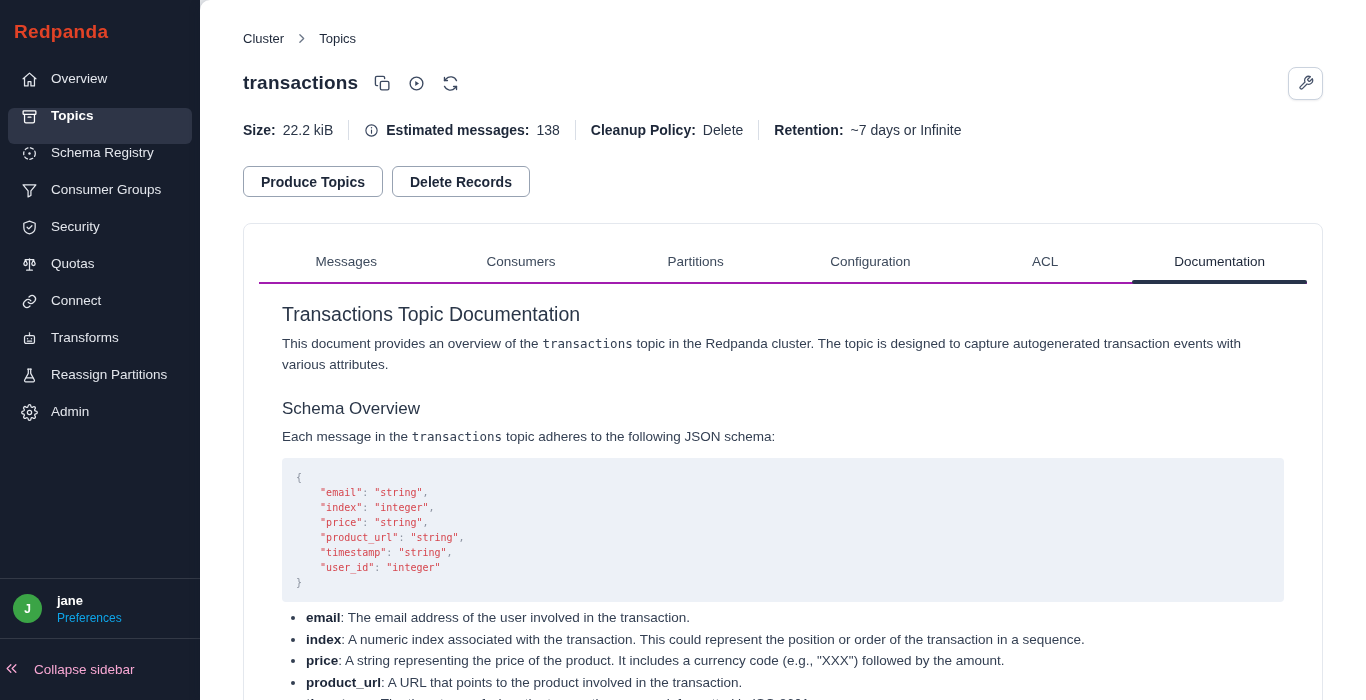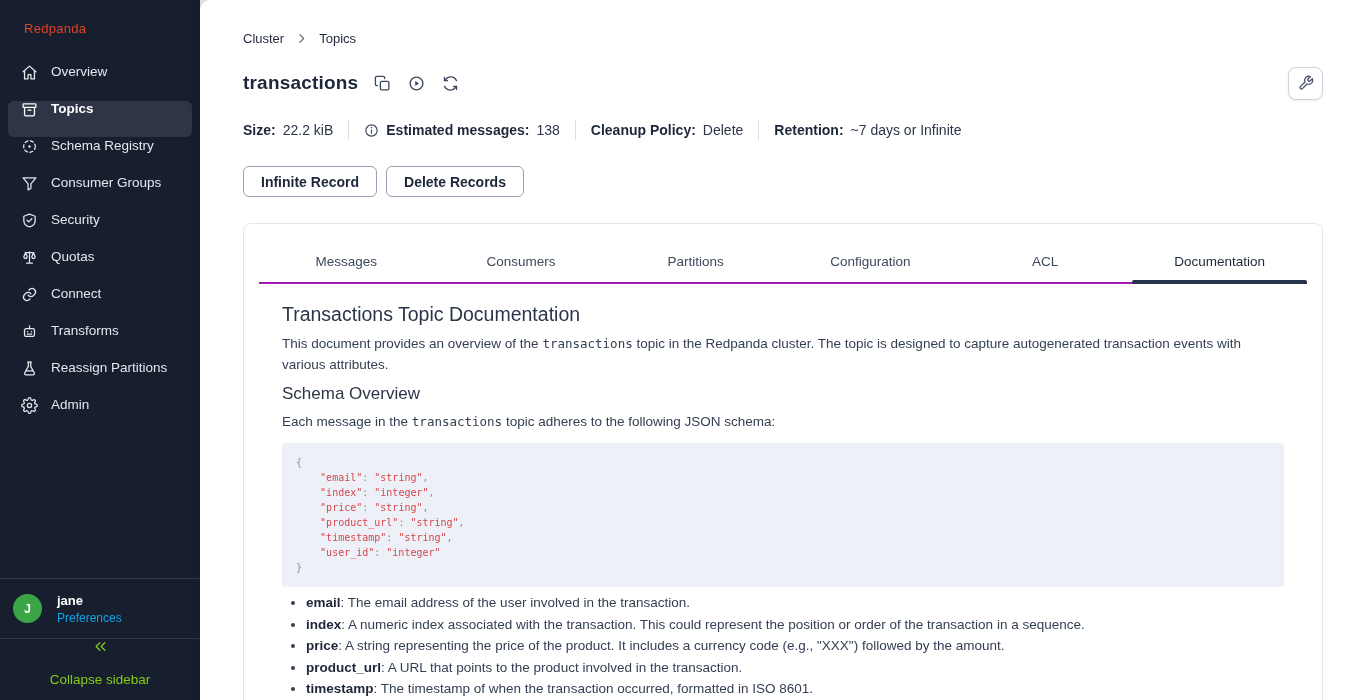--- a/index.html
+++ b/index.html
@@ -2,34 +2,34 @@
 <html><head>
 <meta charset="utf-8">
 <style>
   * { box-sizing: border-box; margin: 0; padding: 0; }
   html,body { width:1366px; height:700px; overflow:hidden; }
   body { font-family:"Liberation Sans", sans-serif; background:#EEF0F3; }
   .app { display:flex; width:1366px; height:700px; }
 
   
   .sidebar { width:200px; flex:none; background:#171E2D; color:#E6E9EF; display:flex; flex-direction:column; }
-  .logo { padding:21px 24px 0; font-size:13px; font-weight:normal; color:#E24226; letter-spacing:.3px; cursor:pointer; }
+  .logo { padding:21px 14px 0; font-size:19px; font-weight:bold; color:#E24226; letter-spacing:.3px; cursor:pointer; }
   .nav { margin-top:27px; flex:1; }
   .nav-item { display:flex; align-items:flex-start; gap:13px; height:36px; margin:1px 8px; padding:0 13px;
               border-radius:6px; font-size:13.5px; font-weight:500; color:#E4E7ED; cursor:pointer; white-space:nowrap; }
   .nav-item.active { background:#2E3547; color:#FFFFFF; font-weight:700; }
   .nav-item .ico { display:flex; width:17px; height:17px; flex:none; }
   .nav-item svg { width:17px; height:17px; }
   .user-section { border-top:1px solid rgba(255,255,255,.12); height:60px; padding:0 13px; display:flex; align-items:center; gap:15px; cursor:pointer; }
   .avatar { width:29px; height:29px; border-radius:50%; background:#3BA446; color:#fff; font-size:12px; font-weight:700;
             display:flex; align-items:center; justify-content:center; flex:none; }
   .user-name { font-size:13px; font-weight:700; color:#fff; }
   .user-sub { font-size:12px; color:#0ea5e9; margin-top:3px; }
   .collapse { border-top:1px solid rgba(255,255,255,.12); height:62px; padding:0 4px; display:flex; align-items:center; gap:15px;
-              font-size:13.5px; color:#84cc16; cursor:pointer;flex-direction:column; }
+              font-size:13.5px; color:#f9a8d4; cursor:pointer; }
   .collapse svg { width:15px; height:15px; }
 
   
   .main { flex:1; background:#fff; border-top-left-radius:10px; box-shadow:-2px 0 10px rgba(20,28,46,.22); padding:0 43px; overflow:hidden; }
   .breadcrumb { margin-top:30px; height:16px; display:flex; align-items:center; gap:11px; font-size:13px; font-weight:500; color:#1D2739; }
   .breadcrumb .crumb { cursor:pointer; }
   .breadcrumb svg { width:13px; height:13px; color:#6B7687; }
 
   .title-row { margin-top:20px; height:34px; display:flex; align-items:center; }
   .page-title { font-size:19px; font-weight:700; color:#1D2739; letter-spacing:.2px; }
@@ -55,21 +55,21 @@
   .card { margin-top:26px; width:100%; height:560px; border:1px solid #E4E8EE; border-radius:8px; background:#fff; }
   .tabs { display:flex; margin:0 15px; height:60px; padding-top:17px; border-bottom:2px solid #a21caf; }
   .tab { flex:1; display:flex; align-items:center; justify-content:center; font-size:13.5px; color:#3D4A5C; cursor:pointer; position:relative; }
   .tab.active { color:#1D2739; font-weight:500; }
   .tab.active::after { content:""; position:absolute; left:0; right:0; bottom:-2px; height:4px; background:#27334A; border-radius:2px; }
 
   .doc { padding:19px 38px 0; }
   .doc-h1 { font-size:19.5px; font-weight:500; color:#2A3648; }
   .doc p { margin-top:7px; font-size:13.5px; line-height:21px; color:#333F52; }
   .doc .inline-code { font-family:"DejaVu Sans Mono", monospace; font-size:12.5px; color:#333F52; }
-  .doc-h2 { margin-top:9px; font-size:17px; font-weight:500; color:#2A3648; }
+  .doc-h2 { margin-top:24px; font-size:17px; font-weight:500; color:#2A3648; }
   .codeblock { margin-top:11px; background:#EDF1F7; border-radius:4px; padding:12px 14px;
                font-family:"DejaVu Sans Mono", monospace; font-size:10px; line-height:15px; white-space:pre; }
   .tok-pun { color:#8C93A0; }
   .tok-str { color:#D6464E; }
   .fields { margin-top:5px; padding-left:24px; }
   .fields li { font-size:13.5px; line-height:21.6px; color:#333F52; }
   .fields b { color:#1D2739; }
 </style>
 </head>
 <body>
@@ -265,21 +265,21 @@
           <span>Delete</span>
         </span>
         <span class="vsep"></span>
         <span class="stat">
           <span class="lbl">Retention:</span>
           <span>~7 days or Infinite</span>
         </span>
       </div>
 
     <div class="btn-row">
-      <button class="btn">Infinite Record</button>
+      <button class="btn">Produce Topics</button>
       <button class="btn">Delete Records</button>
     </div>
 
     <div class="card">
       <div class="tabs">
           <div class="tab">Messages</div>
           <div class="tab">Consumers</div>
           <div class="tab">Partitions</div>
           <div class="tab">Configuration</div>
           <div class="tab">ACL</div>

